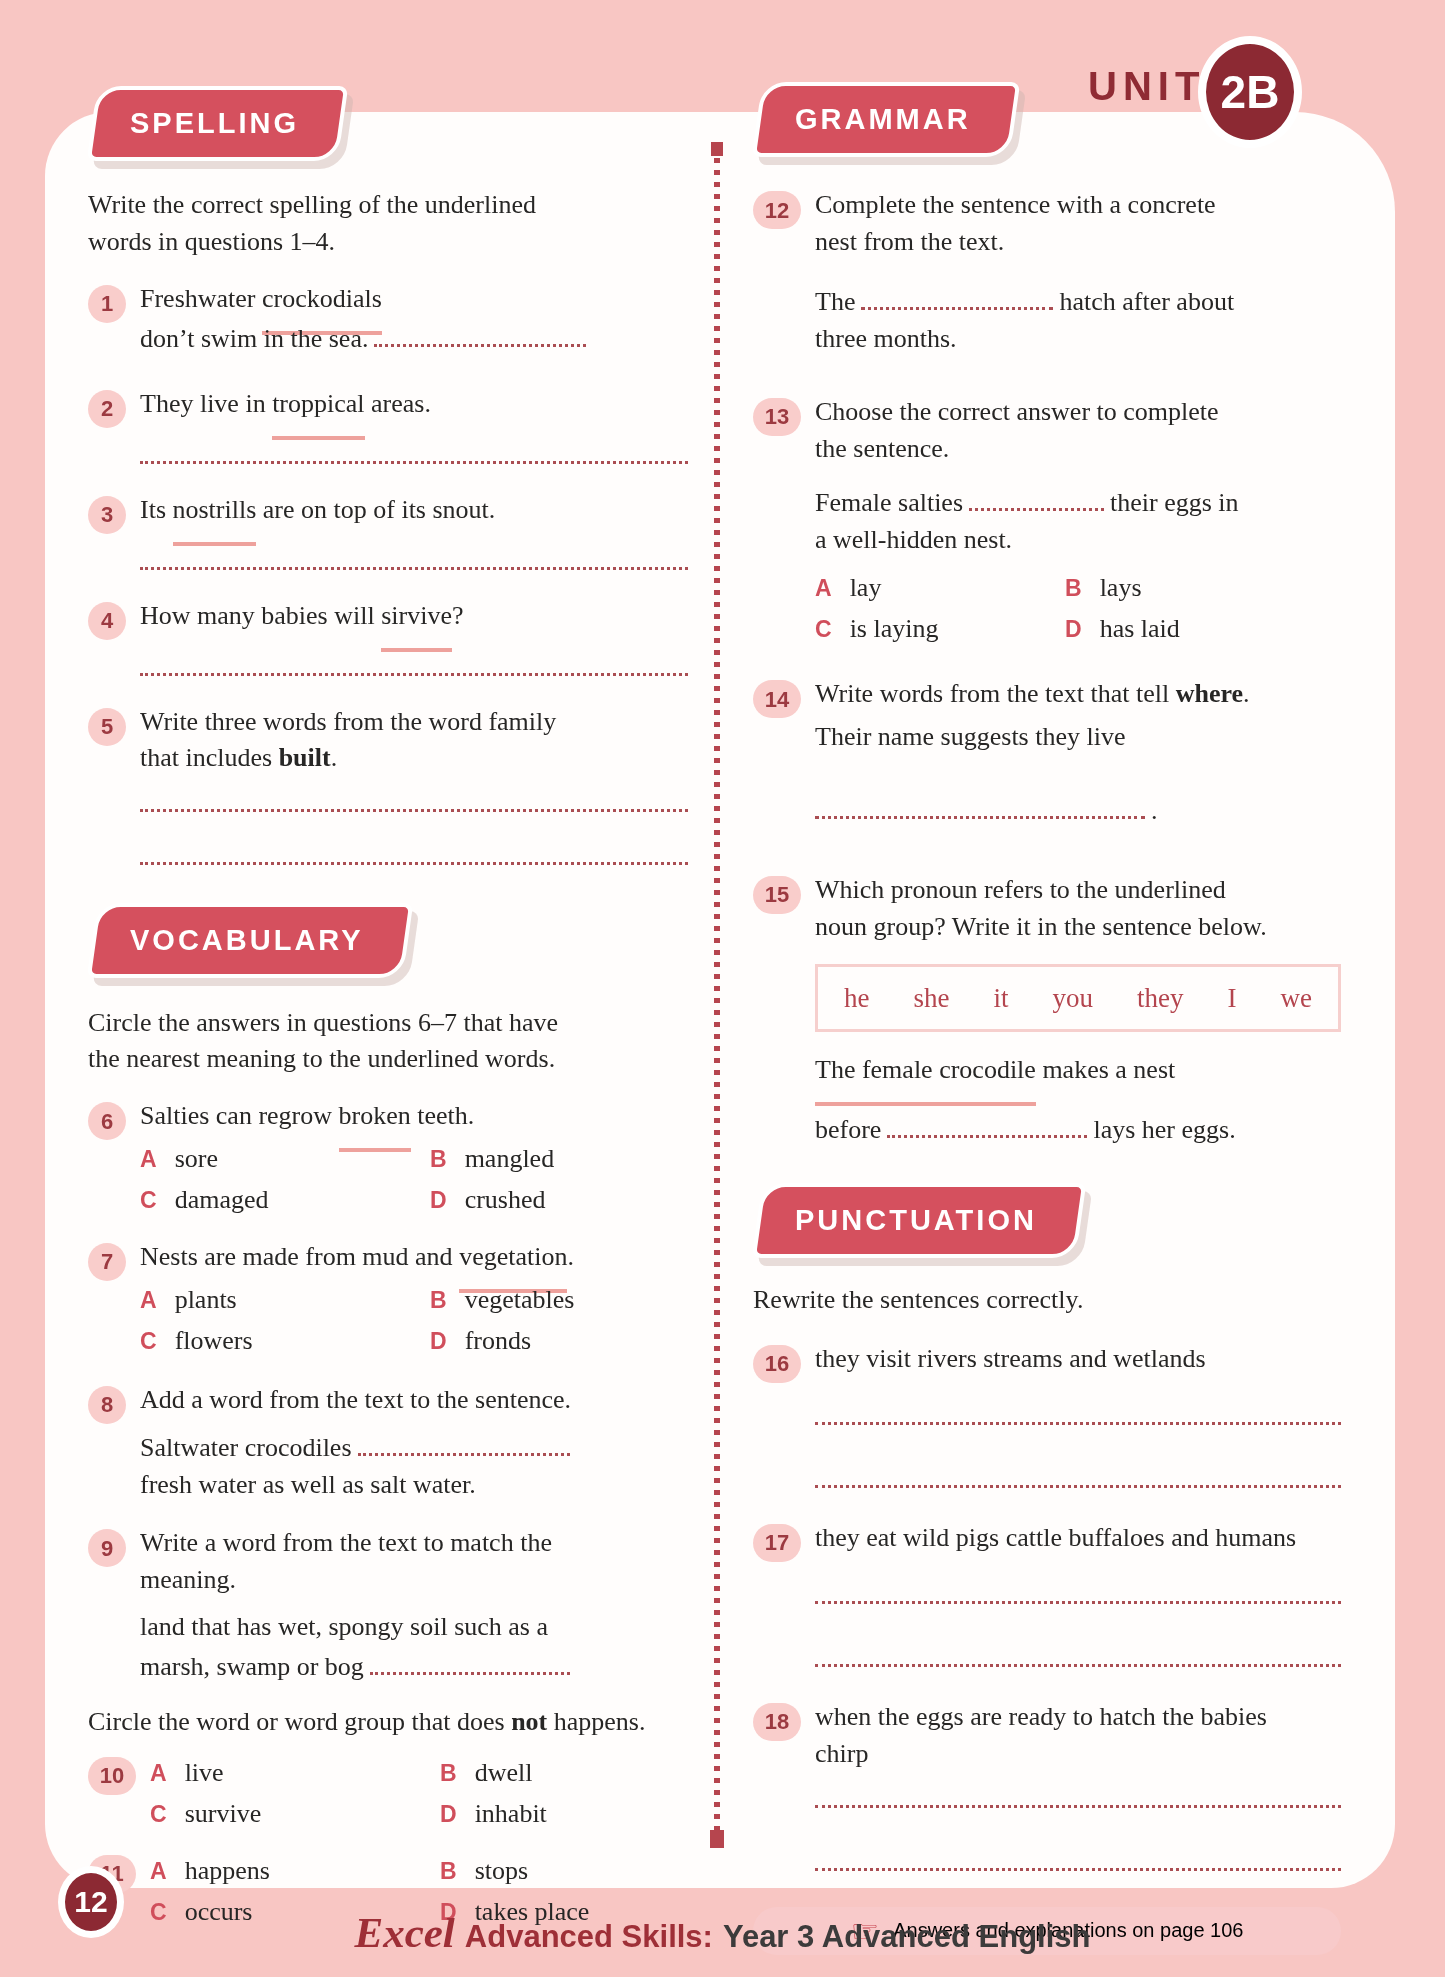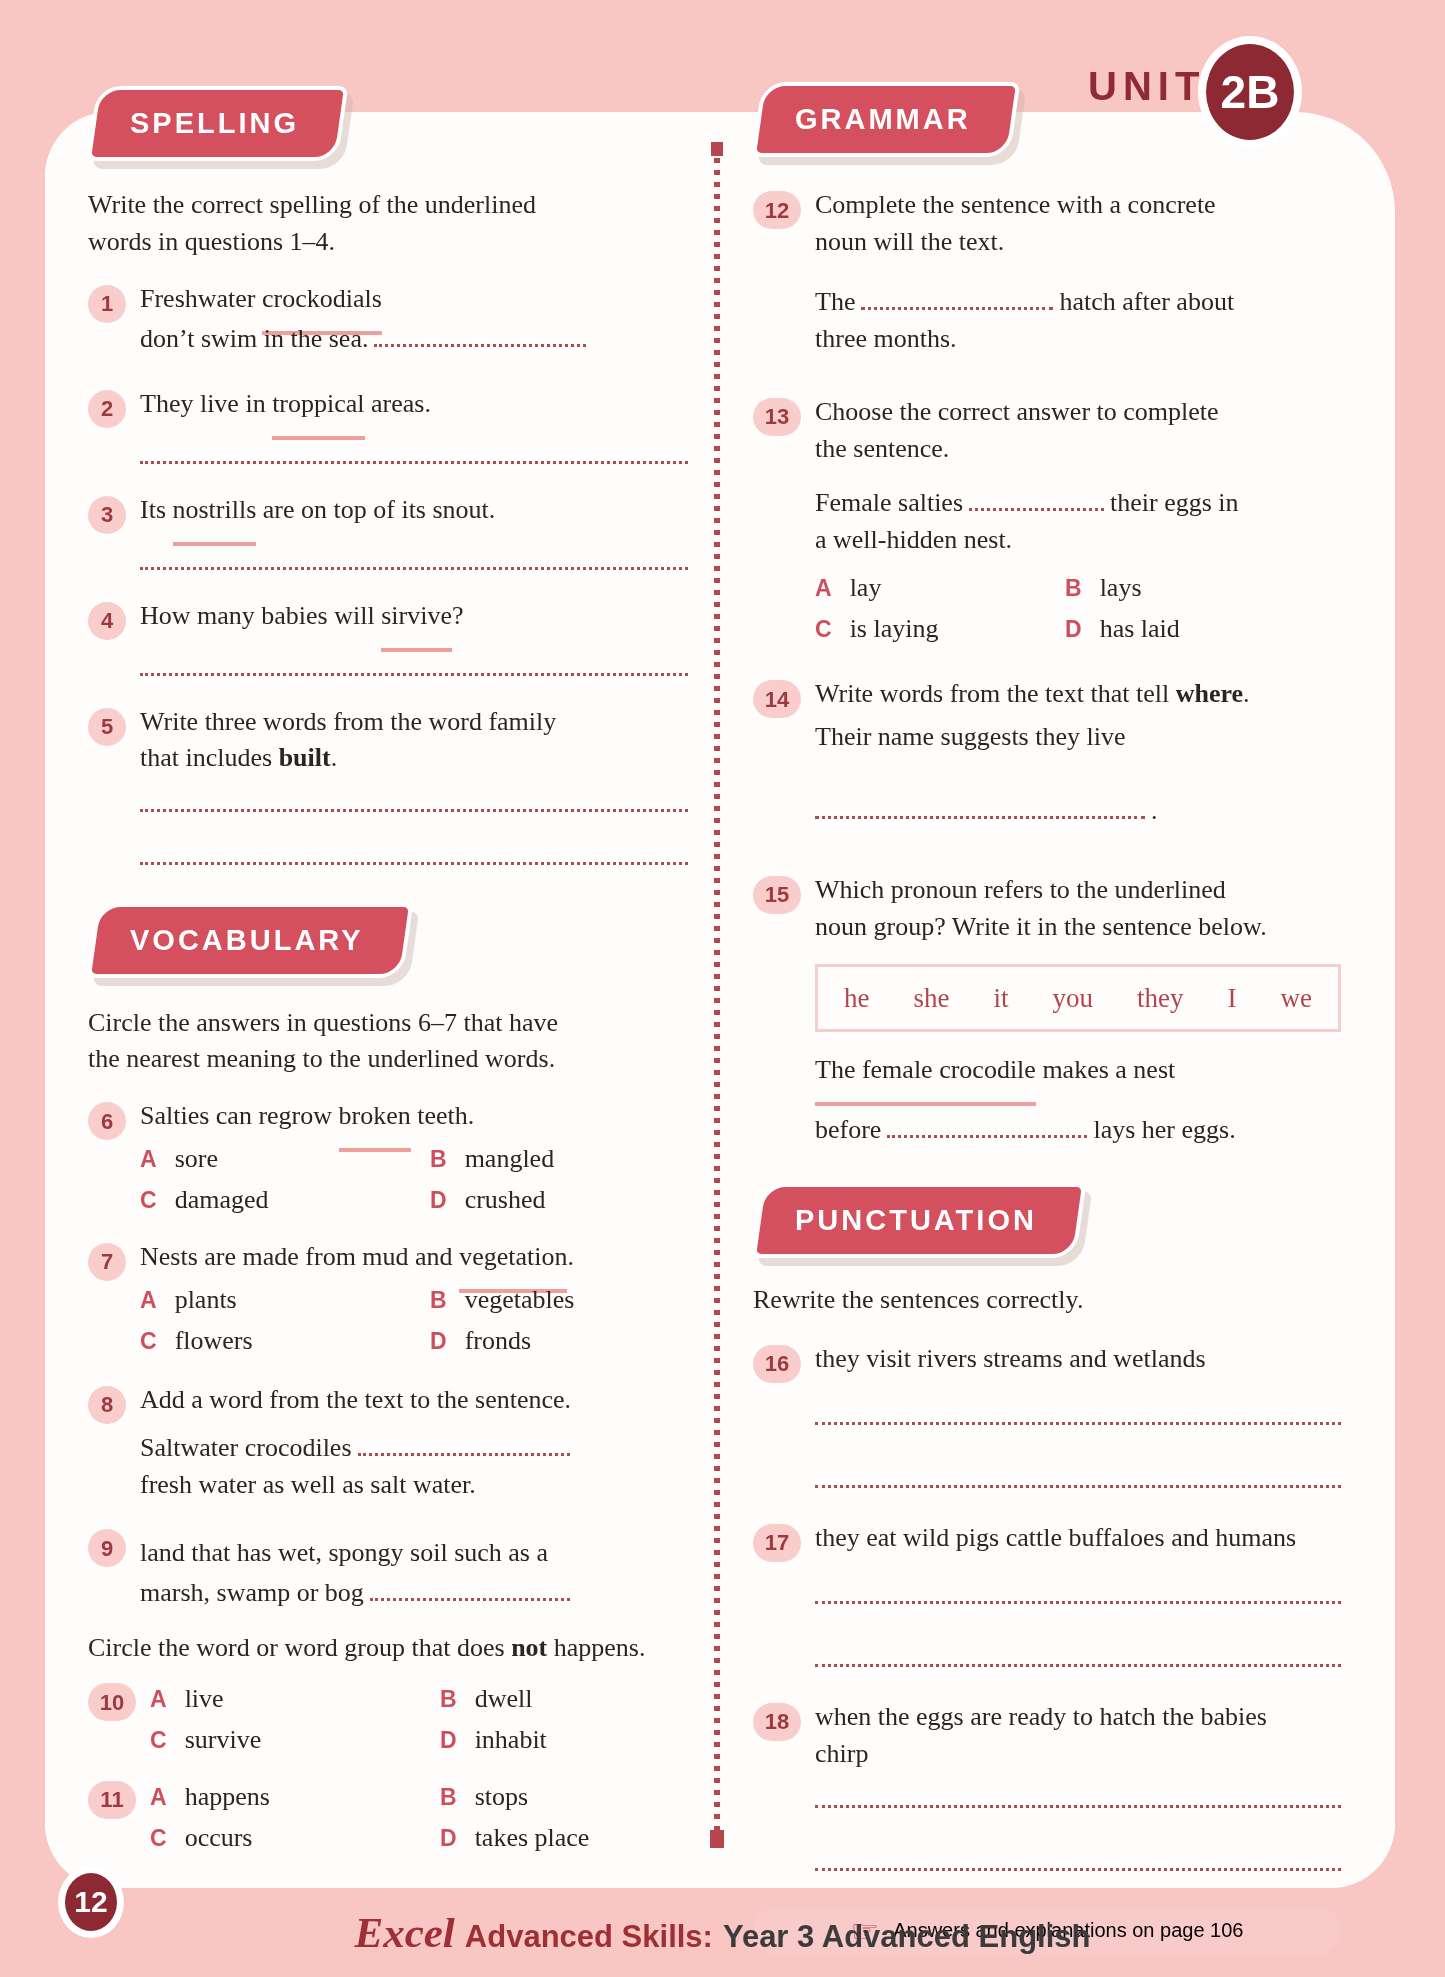--- a/index.html
+++ b/index.html
@@ -202,20 +202,24 @@
       <div class="qbody">
         <div class="nowrap">Add a word from the text to the sentence.</div>
         <div style="margin-top:8px"><span>Saltwater crocodiles</span><span class="blank" style="width:212px"></span></div>
         <div>fresh water as well as salt water.</div>
       </div>
     </div>
 
     <div class="q" style="margin-bottom:18px">
       <span class="qnum">9</span>
       <div class="qbody">
+        <div>
+          <div>Write a word from the text to match the</div>
+          <div>meaning.</div>
+        </div>
         <div style="margin-top:10px">
           <div>land that has wet, spongy soil such as a</div>
           <div><span>marsh, swamp or bog</span><span class="blank" style="width:200px"></span></div>
         </div>
       </div>
     </div>
 
     <div class="instr nowrap" style="margin-bottom:12px"><span>Circle the word or word group that does </span><span class="b">not</span><span> happens.</span></div>
 
     <div class="q" style="margin-bottom:18px">
@@ -273,21 +277,21 @@
       <div class="ribbon">
         <span class="ribbon-text">GRAMMAR</span>
       </div>
     </div>
 
     <div class="q" style="margin-bottom:36px">
       <span class="qnum wide">12</span>
       <div class="qbody">
         <div>
           <div>Complete the sentence with a concrete</div>
-          <div>noun will the text.</div>
+          <div>nest from the text.</div>
         </div>
         <div style="margin-top:20px"><span>The</span><span class="blank" style="width:192px"></span><span>hatch after about</span></div>
         <div>three months.</div>
       </div>
     </div>
 
     <div class="q" style="margin-bottom:28px">
       <span class="qnum wide">13</span>
       <div class="qbody">
         <div>

